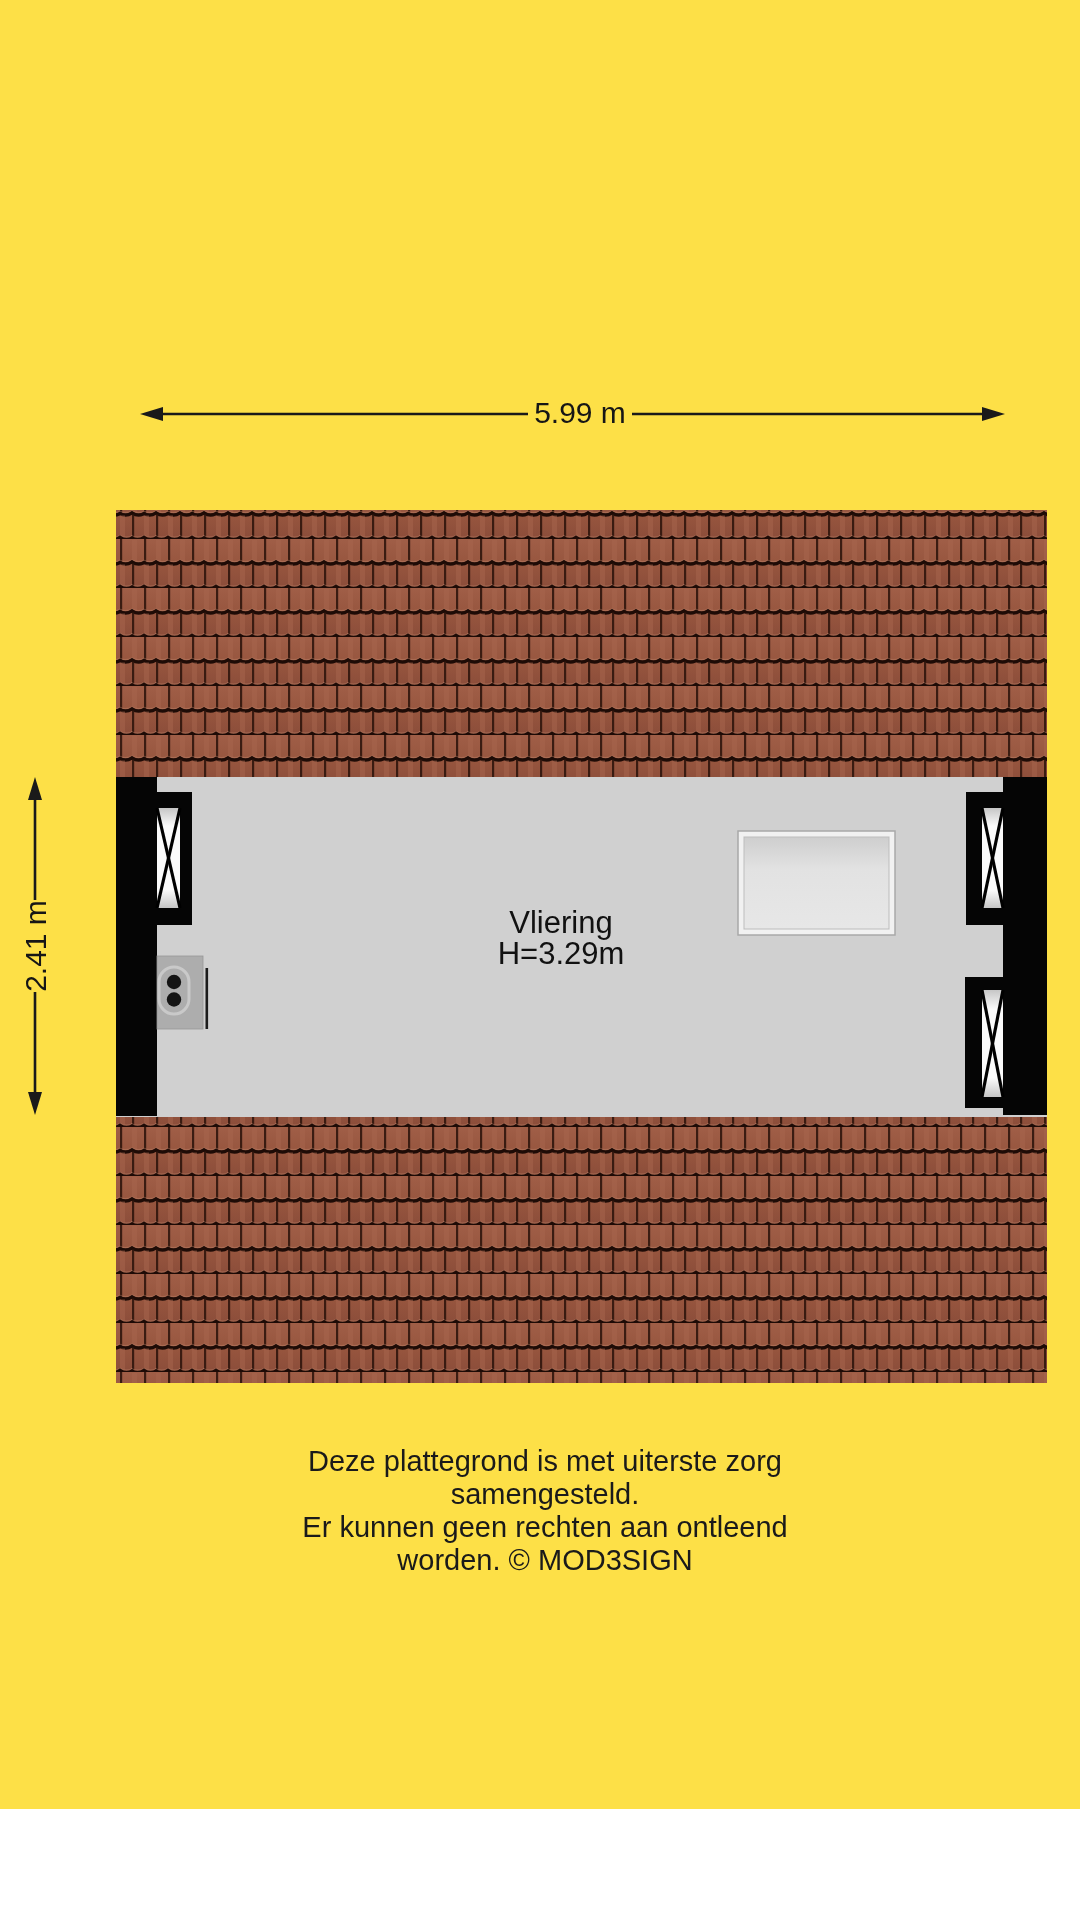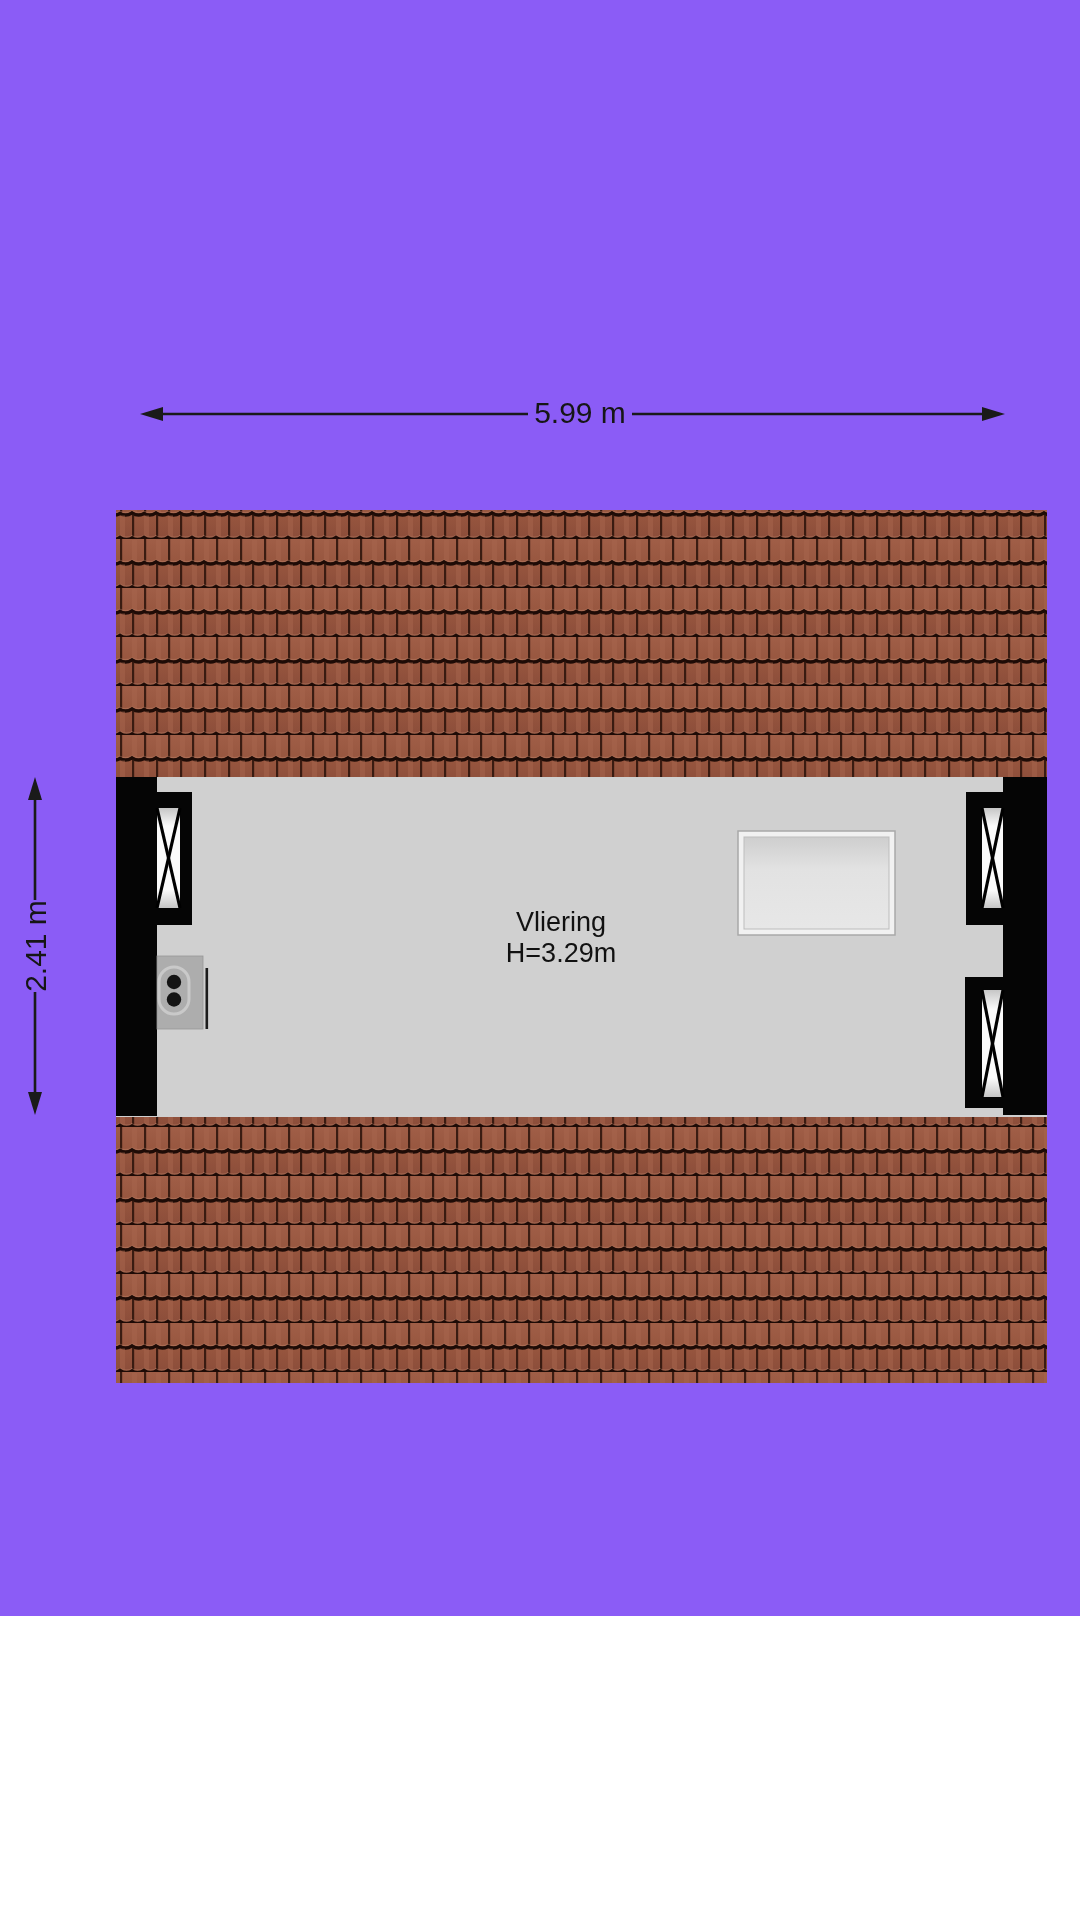--- a/index.html
+++ b/index.html
@@ -4,22 +4,22 @@
 <style>
   html, body {
     margin: 0;
     padding: 0;
     background: #ffffff;
     font-family: "Liberation Sans", sans-serif;
   }
   .page {
     position: relative;
     width: 1080px;
-    height: 1616px;
-    background: #8b5cf6;
+    height: 1809px;
+    background: #fde047;
     overflow: hidden;
   }
   .plan-svg {
     position: absolute;
     left: 0;
     top: 0;
   }
   .txt {
     position: absolute;
     color: #161616;
@@ -32,21 +32,21 @@
   .dim-label-v {
     font-size: 30px;
     transform: translate(-50%, -50%) rotate(-90deg);
   }
   .room-label {
     position: absolute;
     left: 561px;
     top: 938px;
     transform: translate(-50%, -50%);
     text-align: center;
-    font-size: 27px;
+    font-size: 31px;
     line-height: 31px;
     color: #111111;
   }
   .disclaimer {
     position: absolute;
     left: 545px;
     top: 1445px;
     transform: translateX(-50%);
     text-align: center;
     font-size: 29px;
@@ -160,15 +160,17 @@
   <div class="txt dim-label" style="left:580px; top:413px;">5.99 m</div>
 
   <div class="txt dim-label-v" style="left:36px; top:946px;">2.41 m</div>
 
   <div class="room-label">
     <div>Vliering</div>
     <div>H=3.29m</div>
   </div>
 
   <div class="disclaimer">
+    <div>Deze plattegrond is met uiterste zorg samengesteld.</div>
+    <div>Er kunnen geen rechten aan ontleend worden. © MOD3SIGN</div>
   </div>
 
 </div>
 
 </body></html>

